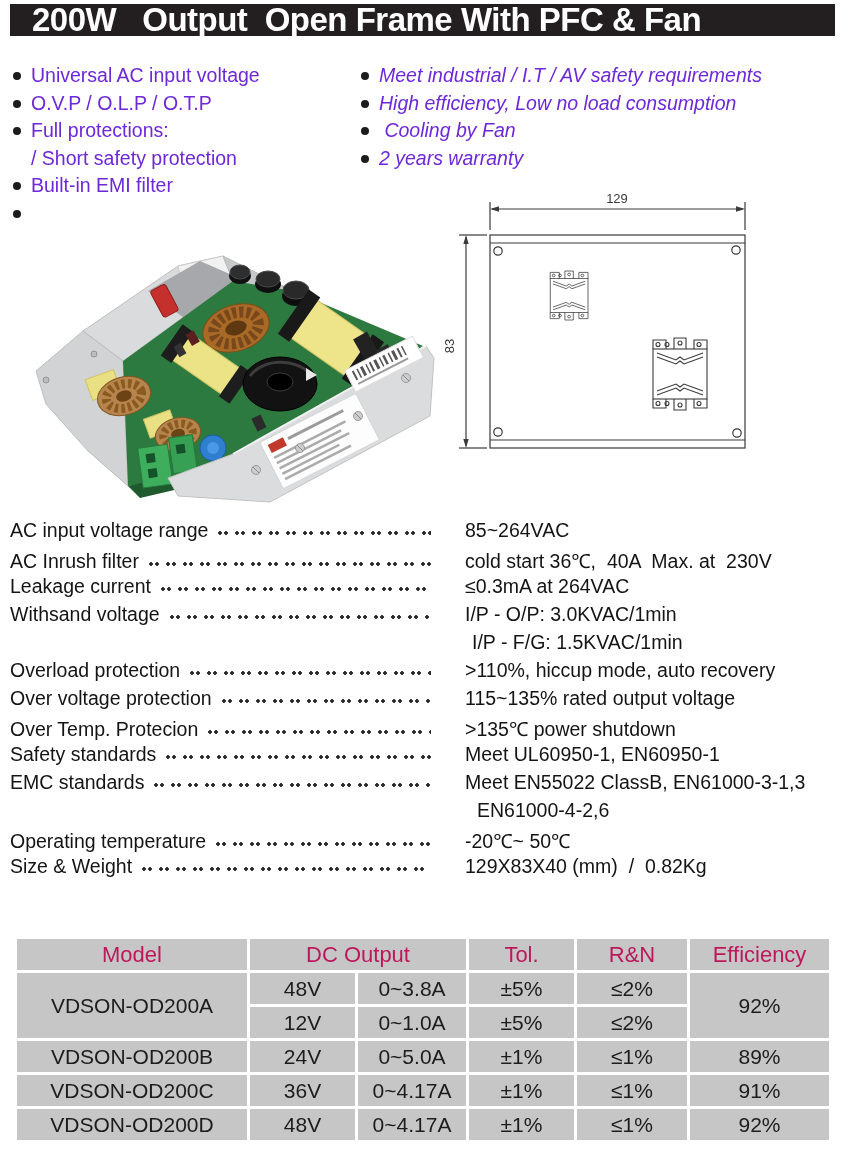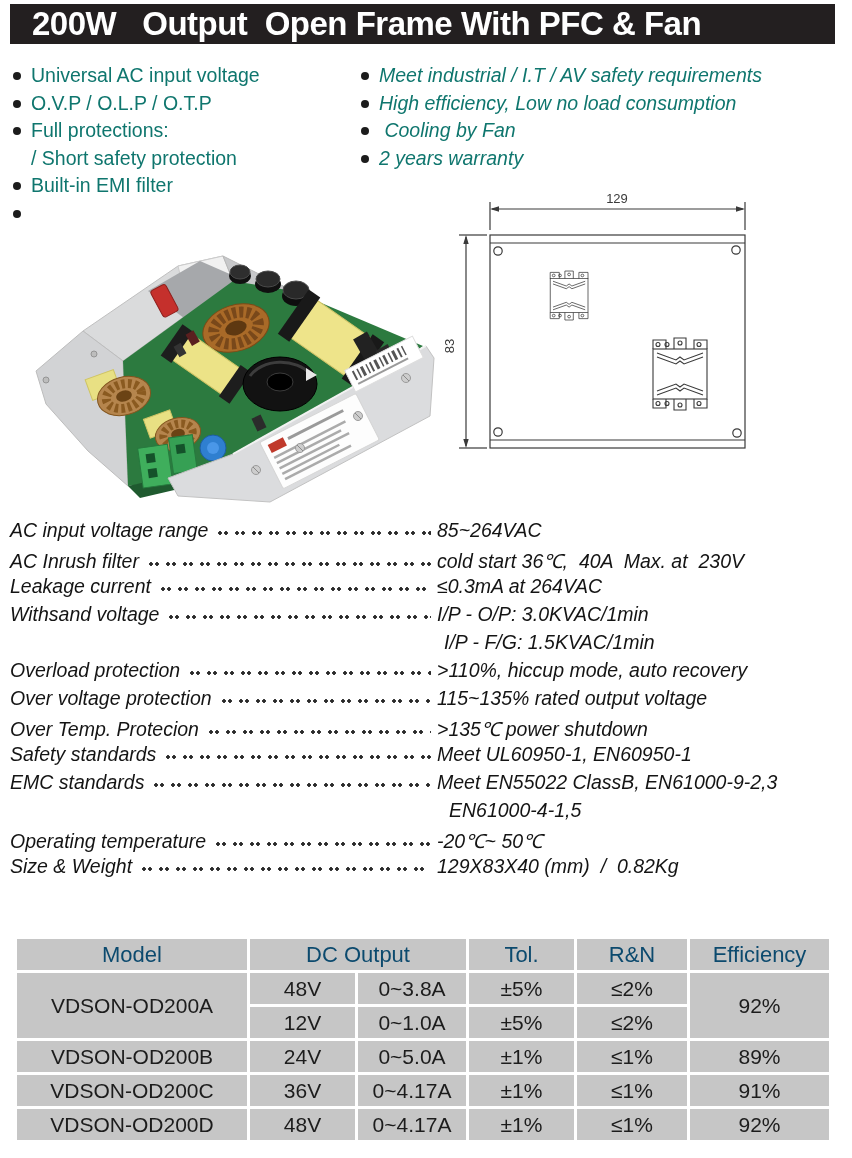--- a/index.html
+++ b/index.html
@@ -1,60 +1,60 @@
 <!DOCTYPE html>
 <html><head>
 <meta charset="utf-8">
 <style>
   html,body{margin:0;padding:0;background:#fff;}
   .page{position:relative;width:852px;height:1158px;background:#fff;overflow:hidden;
         font-family:"Liberation Sans",sans-serif;color:#1a1a1a;}
 
   
-  .title-bar{position:absolute;left:10px;top:4px;width:825px;height:40px;
+  .title-bar{position:absolute;left:10px;top:4px;width:825px;height:32px;
              background:#231f20;display:flex;align-items:center;}
   .title-text{color:#ffffff;font-weight:bold;font-size:33px;white-space:pre;
               padding-left:22px;letter-spacing:-0.5px;}
 
   
   .features{position:absolute;left:10px;top:62px;width:836px;display:flex;}
-  .fcol{font-size:19.5px;line-height:27.5px;color:#0f766e;}
+  .fcol{font-size:19.5px;line-height:27.5px;color:#6d28d9;}
   .fcol-left{width:348px;}
   .fcol-right{flex:1;font-style:italic;}
   .fitem{display:flex;}
   .bullet{width:8px;height:8px;border-radius:50%;background:#1c1c1c;
           margin:10px 10px 0 3px;flex:none;}
   .fitem.nobullet .bullet{visibility:hidden;}
   .fitem span.ftext{white-space:pre-wrap;}
 
   
   .photo-svg{position:absolute;left:28px;top:246px;}
   .drawing-svg{position:absolute;left:440px;top:186px;}
   .drawing-svg text{font-family:"Liberation Sans",sans-serif;fill:#3a3a3a;}
 
   
   .specs{position:absolute;left:10px;top:519px;width:838px;font-size:19.5px;color:#141414;}
-  .spec-row{display:flex;height:28px;align-items:baseline;font-style:italic;}
+  .spec-row{display:flex;height:28px;align-items:baseline;}
   .spec-lead{width:427px;flex:none;display:flex;align-items:baseline;}
   .spec-label{white-space:pre;}
   .spec-dots{flex:1;align-self:center;height:12px;margin:6px 6px 0 10px;
      background-image:
        radial-gradient(circle at 2px 5px,#2a2a2a 1.55px,transparent 1.95px),
        radial-gradient(circle at 2px 5px,#2a2a2a 1.55px,transparent 1.95px);
      background-size:17px 12px,17px 12px;
      background-position:0 0,6px 0;
      background-repeat:repeat-x,repeat-x;}
   .spec-row.indent1 .spec-value{padding-left:7px;}
   .spec-row.indent2 .spec-value{padding-left:12px;}
-  .spec-value{white-space:pre;}
+  .spec-value{white-space:pre;margin-left:28px;}
 
   
   .spec-table{position:absolute;left:14px;top:936px;border-collapse:separate;
               border-spacing:3px;background:#ffffff;table-layout:fixed;}
-  .spec-table th{background:#c6c6c6;color:#0c4a6e;font-weight:normal;
+  .spec-table th{background:#c6c6c6;color:#be185d;font-weight:normal;
                  font-size:22px;height:29px;text-align:center;vertical-align:middle;}
   .spec-table td{background:#c6c6c6;color:#1c1c1c;font-size:21px;height:29px;
                  text-align:center;vertical-align:middle;}
 </style>
 </head>
 <body>
 
 <div class="page">
 
   <div class="title-bar">
@@ -363,27 +363,27 @@
           <span class="spec-label">Safety standards</span>
           <span class="spec-dots"></span>
         </div>
         <span class="spec-value">Meet UL60950-1, EN60950-1</span>
       </div>
     <div class="spec-row">
         <div class="spec-lead">
           <span class="spec-label">EMC standards</span>
           <span class="spec-dots"></span>
         </div>
-        <span class="spec-value">Meet EN55022 ClassB, EN61000-9-2,3</span>
+        <span class="spec-value">Meet EN55022 ClassB, EN61000-3-1,3</span>
       </div>
     <div class="spec-row cont indent2">
         <div class="spec-lead">
           <span class="spec-label"></span>
         </div>
-        <span class="spec-value">EN61000-4-1,5</span>
+        <span class="spec-value">EN61000-4-2,6</span>
       </div>
     <div class="spec-row">
         <div class="spec-lead">
           <span class="spec-label">Operating temperature</span>
           <span class="spec-dots"></span>
         </div>
         <span class="spec-value">-20℃~ 50℃</span>
       </div>
     <div class="spec-row">
         <div class="spec-lead">

